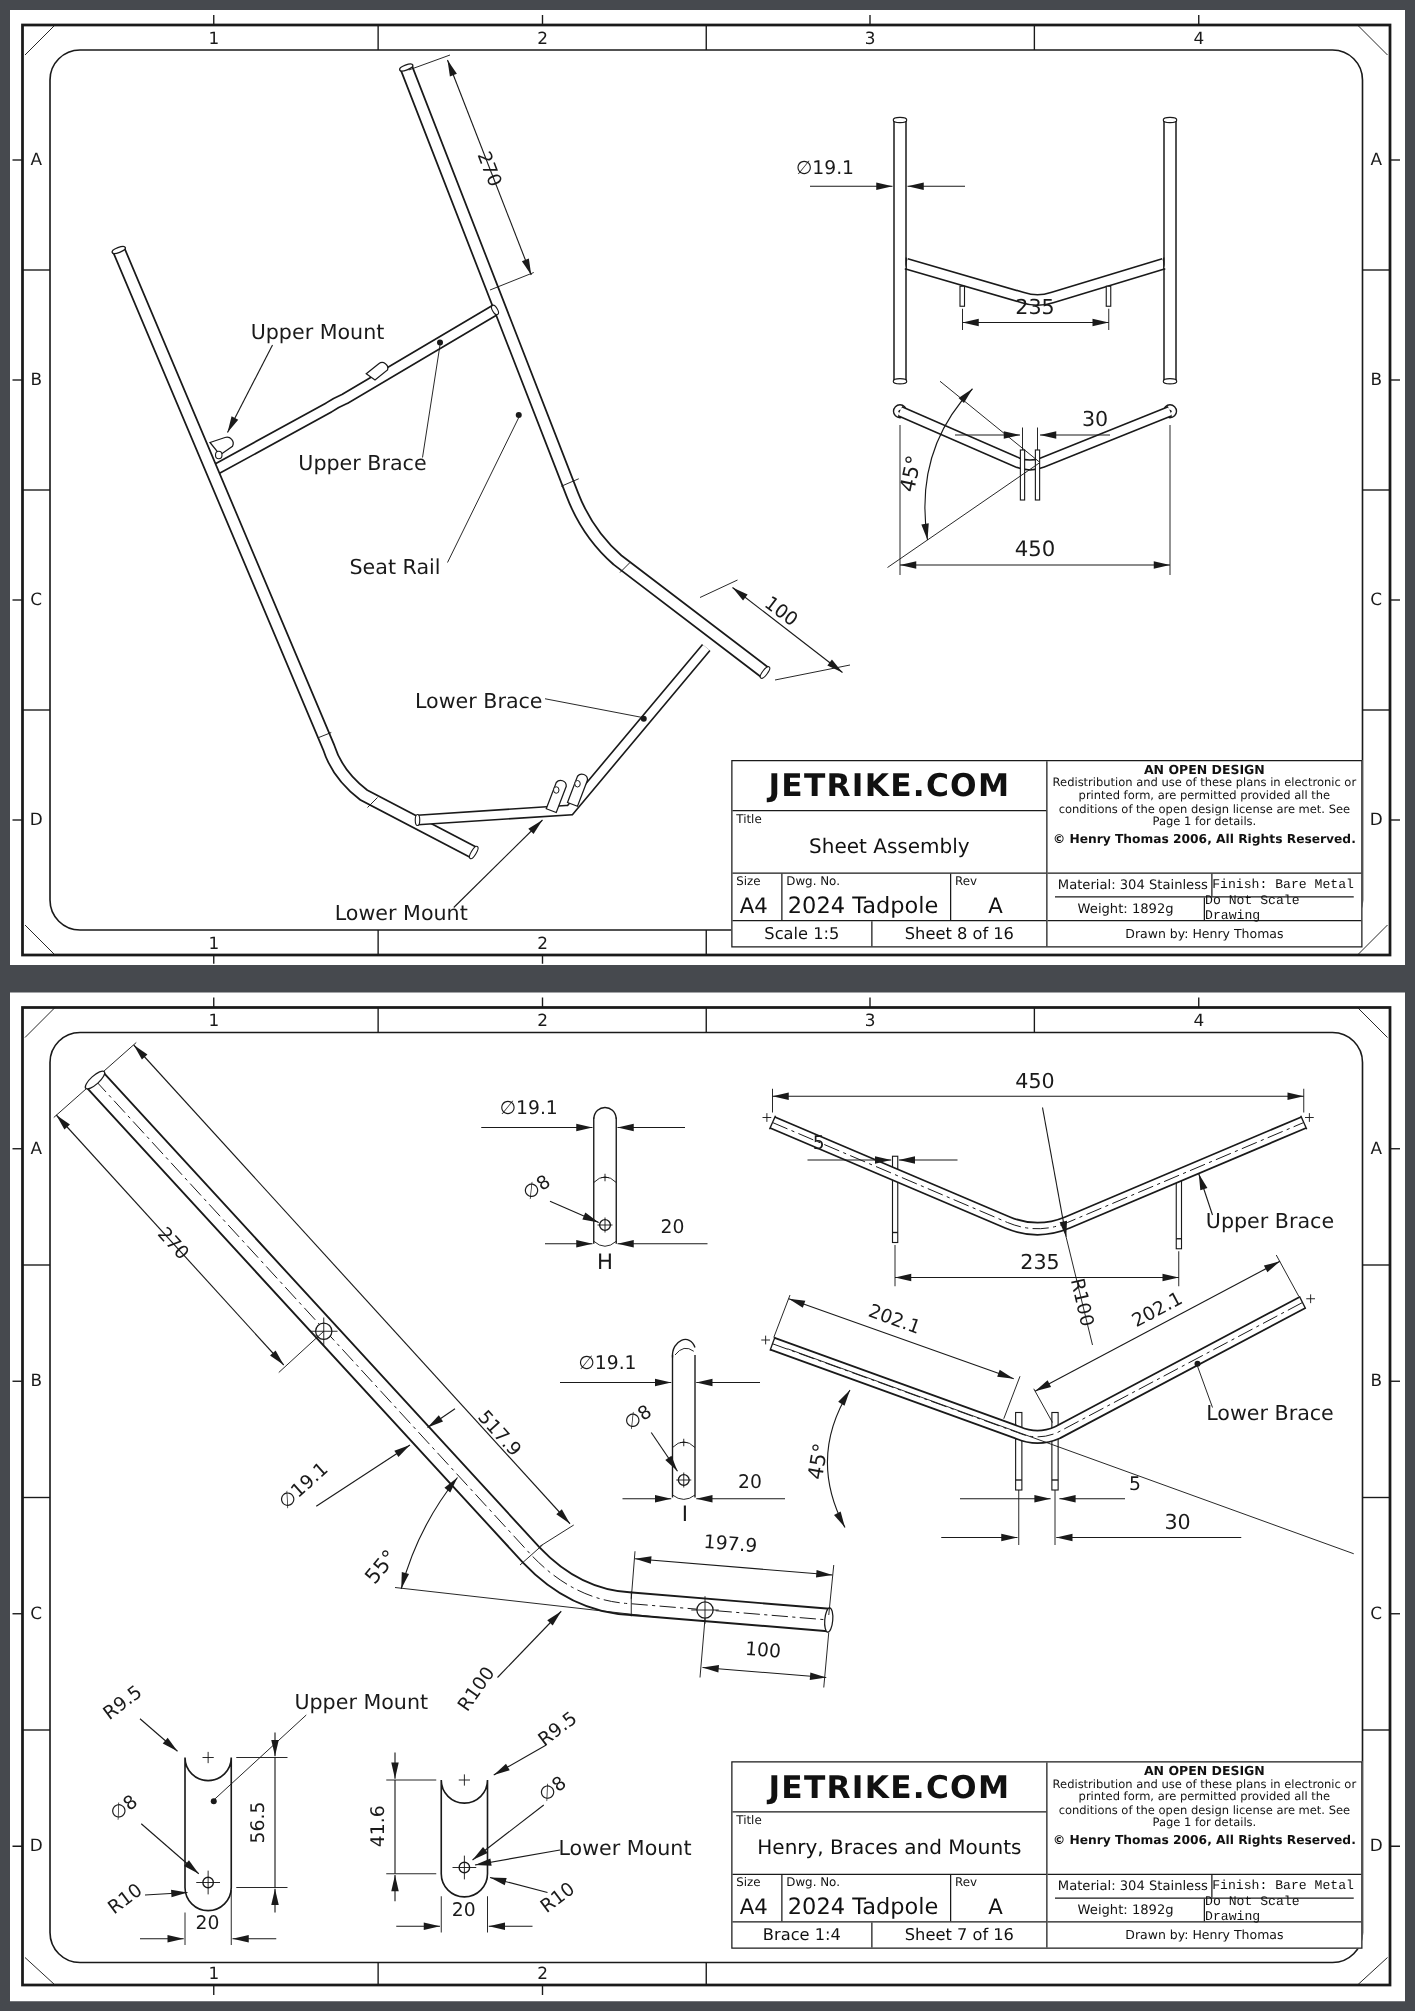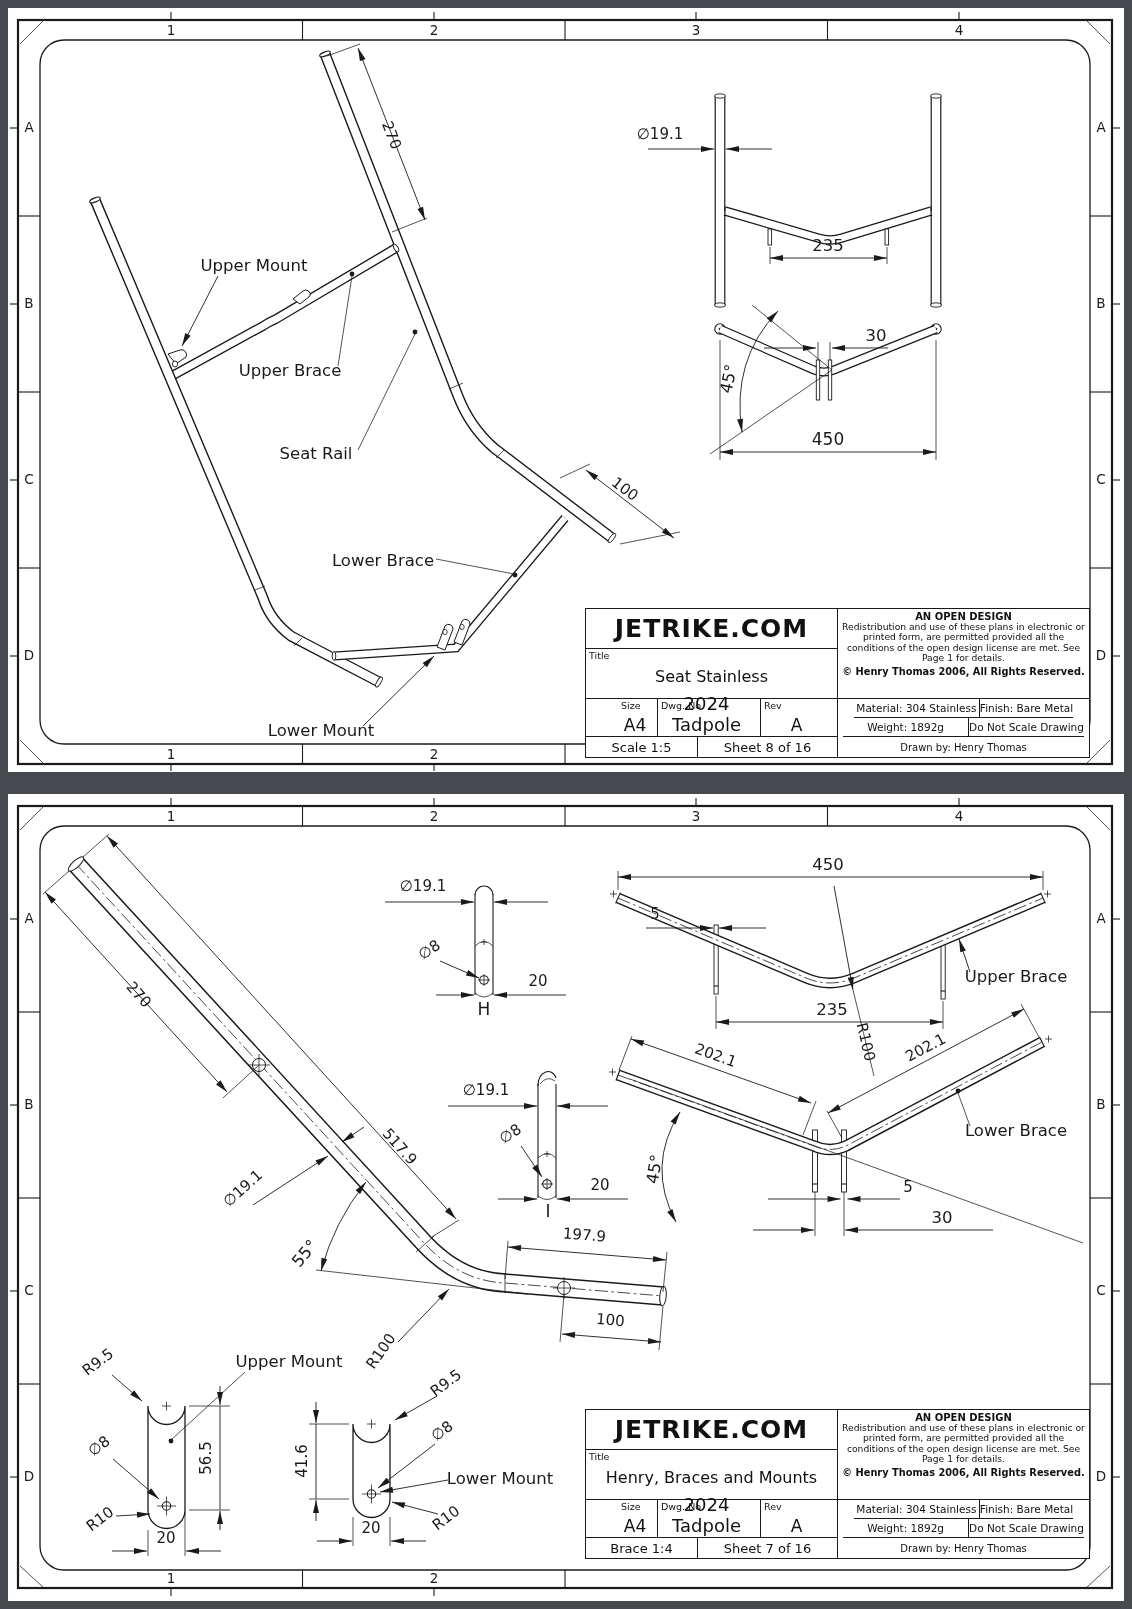--- a/index.html
+++ b/index.html
@@ -23,36 +23,36 @@
   
   .tb{position:absolute;width:505px;height:150px;background:#fff;border:1.6px solid #1a1a1a;display:flex;box-sizing:border-box;font-family:"DejaVu Sans",sans-serif;color:#111;}
   .tb-l{width:252px;border-right:1.6px solid #1a1a1a;display:flex;flex-direction:column;box-sizing:border-box;}
   .tb-r{flex:1;display:flex;flex-direction:column;box-sizing:border-box;align-items:center;}
   .tb-logo{height:40px;border-bottom:1.4px solid #1a1a1a;display:flex;align-items:center;justify-content:center;font-size:25px;font-weight:bold;letter-spacing:1px;box-sizing:border-box;}
   .tb-title{height:50px;border-bottom:1.4px solid #1a1a1a;position:relative;box-sizing:border-box;}
   .cell-lab{position:absolute;left:3px;top:1px;font-size:9.5px;}
   .tb-title-val{position:absolute;left:0;right:0;top:18px;text-align:center;font-size:16px;}
   .tb-sizerow{height:38px;display:flex;border-bottom:1.4px solid #1a1a1a;box-sizing:border-box;}
   .tb-sizerow>div{position:relative;box-sizing:border-box;}
-  .szc{width:40px;border-right:1.4px solid #1a1a1a;margin-left:32px;}
+  .szc{width:40px;border-right:1.4px solid #1a1a1a;}
   .dwc{flex:1;border-right:1.4px solid #1a1a1a;}
   .rvc{width:76px;}
   .cv{position:absolute;left:0;right:5px;bottom:1px;text-align:center;font-size:17px;}
   .dwv{font-size:18px;}
   .tb-botrow{flex:1;display:flex;box-sizing:border-box;}
   .scc{width:112px;border-right:1.4px solid #1a1a1a;display:flex;align-items:center;justify-content:center;font-size:13px;box-sizing:border-box;}
   .shc{flex:1;display:flex;align-items:center;justify-content:center;font-size:13px;}
   .tb-open{height:90px;border-bottom:1.4px solid #1a1a1a;text-align:center;padding:2px 4px;box-sizing:border-box;}
   .tb-open-h{font-weight:bold;font-size:10px;}
   .tb-open-t{font-size:9.2px;line-height:1.13;}
   .tb-open-c{font-weight:bold;font-size:9.8px;margin-top:2px;}
   .row2{height:19px;display:flex;border-bottom:1.4px solid #1a1a1a;box-sizing:border-box;}
   .row2>div{display:flex;align-items:center;justify-content:center;font-size:10.5px;box-sizing:border-box;}
   .mc{width:126px;border-right:1.4px solid #1a1a1a;}
-  .fc{flex:1;}
+  .fc{flex:1;font-family:Liberation Mono, monospace;}
   .tb-drawn{flex:1;display:flex;align-items:center;justify-content:center;font-size:10px;}
 </style>
 </head>
 <body>
 
 <div class="sheet" id="sheet1">
 <svg width="1116" height="764" viewBox="0 0 1116 764">
   <defs>
     <marker id="e1" viewBox="0 0 14 8" markerWidth="14" markerHeight="8" refX="13.5" refY="4" orient="auto" markerUnits="userSpaceOnUse">
           <path d="M0.5,1 L13.5,4 L0.5,7 Z" fill="#1a1a1a"></path>
@@ -223,21 +223,21 @@
     <line x1="712" y1="444" x2="928" y2="444" class="dim" marker-start="url(#s1)" marker-end="url(#e1)"></line>
     <text class="th" x="820" y="437" text-anchor="middle">450</text>
   </g>
 </svg>
 
   <div class="tb" style="left:577px;top:600px;">
     <div class="tb-l">
       <div class="tb-logo">JETRIKE.COM</div>
       <div class="tb-title">
         <span class="cell-lab">Title</span>
-        <div class="tb-title-val">Seat Stainless</div>
+        <div class="tb-title-val">Sheet Assembly</div>
       </div>
       <div class="tb-sizerow">
         <div class="szc">
             <span class="cell-lab">Size</span>
             <div class="cv">A4</div>
           </div>
         <div class="dwc">
             <span class="cell-lab">Dwg. No.</span>
             <div class="cv dwv">2024 Tadpole</div>
           </div>

